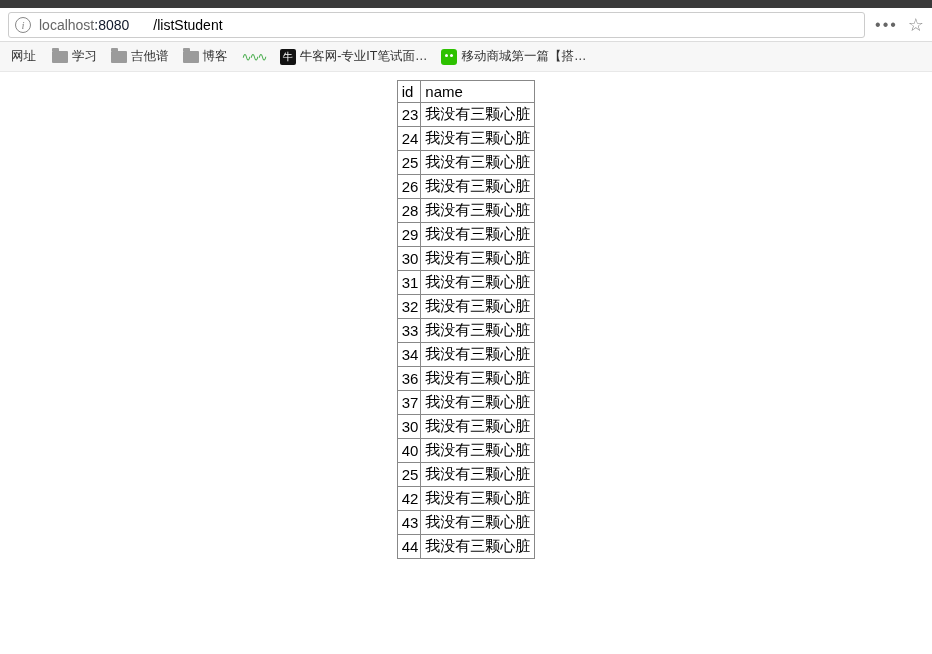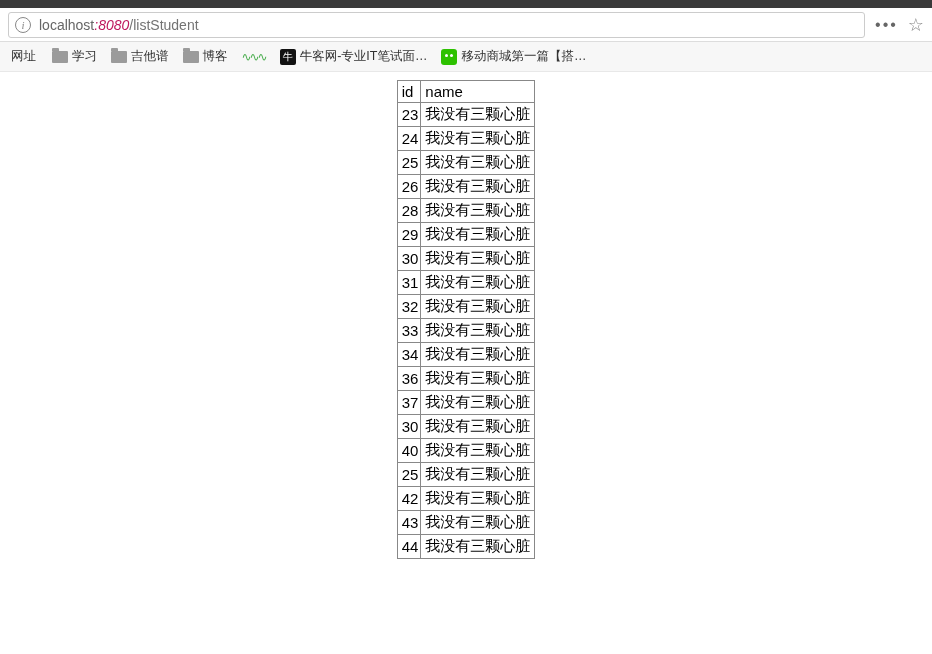--- a/index.html
+++ b/index.html
@@ -16,22 +16,22 @@
       border: 1px solid #ccc; border-radius: 3px; padding: 0 6px;
       font-size: 14px; color: #555;
     }
     .info-icon {
       display: inline-flex; align-items: center; justify-content: center;
       width: 16px; height: 16px; border: 1px solid #888; border-radius: 50%;
       font-size: 11px; color: #888; margin-right: 8px; font-style: italic;
       font-family: Georgia, serif;
     }
     .url-host { color: #666; }
-    .url-port { color: #be185d; font-style: italic; }
-    .url-path { color: #737373; }
+    .url-port { color: #0f172a; }
+    .url-path { color: #000000; padding-left: 24px; }
     .url-actions { display: flex; align-items: center; gap: 10px; margin-left: 10px; color: #666; }
     .dots { font-size: 16px; letter-spacing: 2px; color: #666; }
     .star { font-size: 18px; color: #888; }
     
     .bookmarks {
       display: flex; align-items: center; height: 30px;
       background: #f7f7f7; border-bottom: 1px solid #e8e8e8;
       padding: 0 6px; font-size: 12.5px; color: #333; gap: 6px;
       overflow: hidden;
     }

